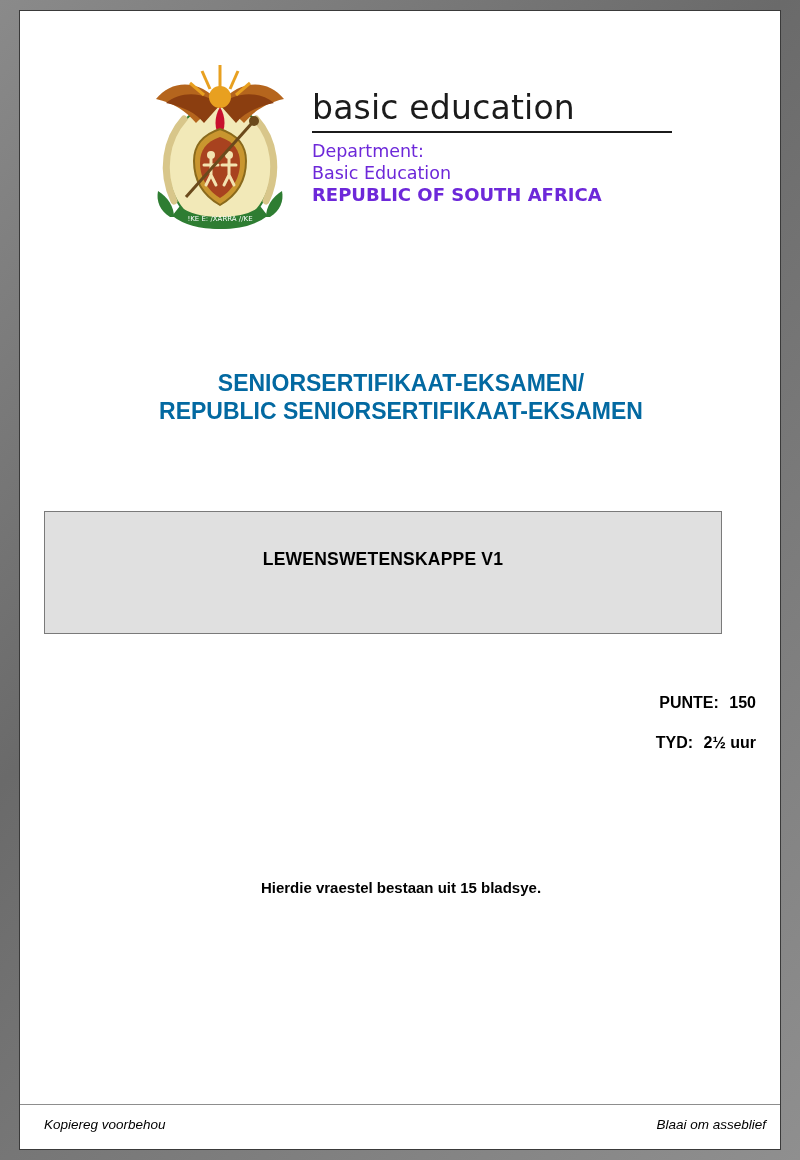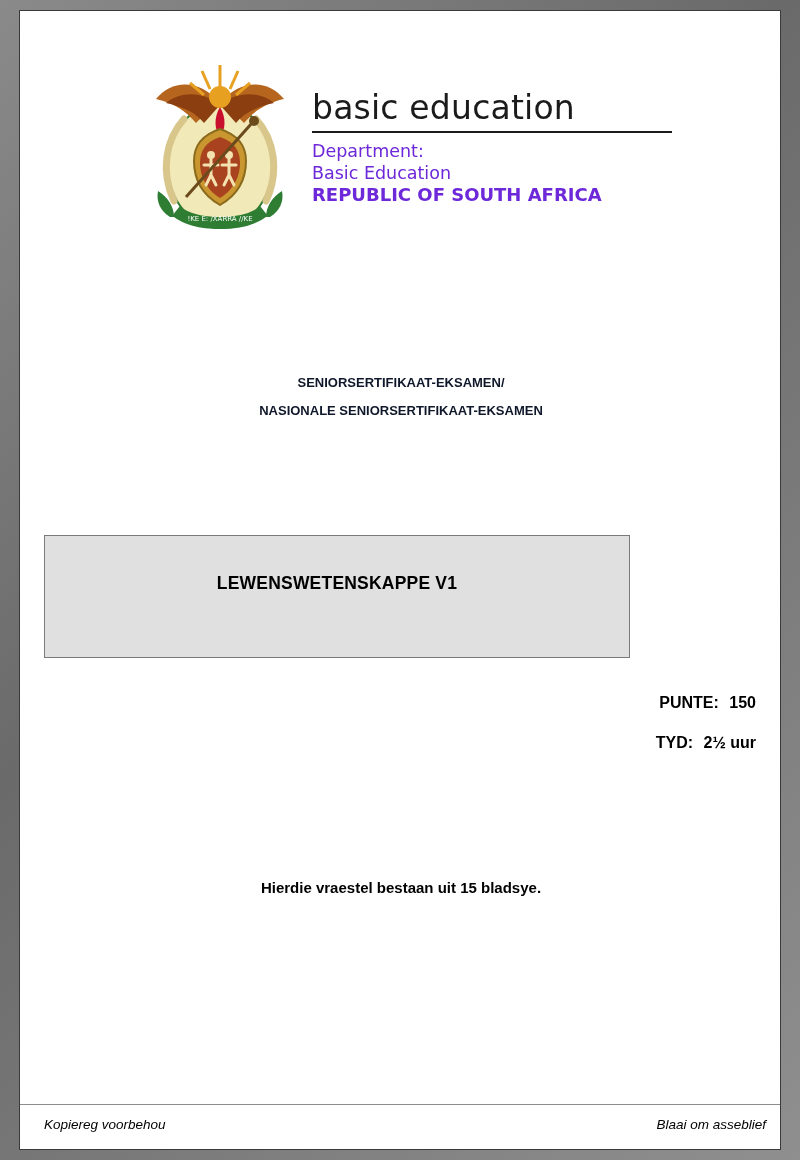--- a/index.html
+++ b/index.html
@@ -78,31 +78,31 @@
     font-size: 18px;
   }
 
   
   .exam-title {
     position: absolute;
     top: 358px;
     left: 0;
     width: 762px;
     text-align: center;
-    font-size: 13px;
+    font-size: 23px;
     font-weight: bold;
     line-height: 28px;
-    color: #0f172a;
+    color: #0369a1;
   }
 
   .subject-box {
     position: absolute;
     left: 24px;
-    top: 524px;
-    width: 586px;
+    top: 500px;
+    width: 678px;
     height: 123px;
     background: #e0e0e0;
     border: 1px solid #7a7a7a;
     box-sizing: border-box;
   }
   .subject-name {
     text-align: center;
     font-size: 17.5px;
     font-weight: bold;
     margin-top: 37px;
@@ -217,21 +217,21 @@
         <div class="dept-title">basic education</div>
         <div class="rule"></div>
         <div class="dept-line">Department:</div>
         <div class="dept-line">Basic Education</div>
         <div class="dept-line bold">REPUBLIC OF SOUTH AFRICA</div>
       </div>
     </div>
 
     <div class="exam-title">
       <div>SENIORSERTIFIKAAT-EKSAMEN/</div>
-      <div>NASIONALE SENIORSERTIFIKAAT-EKSAMEN</div>
+      <div>REPUBLIC SENIORSERTIFIKAAT-EKSAMEN</div>
     </div>
 
     <div class="subject-box">
       <div class="subject-name">LEWENSWETENSKAPPE V1</div>
     </div>
 
     <div class="meta">
       <div>
         <span class="label">PUNTE:</span>
         <span>150</span>

